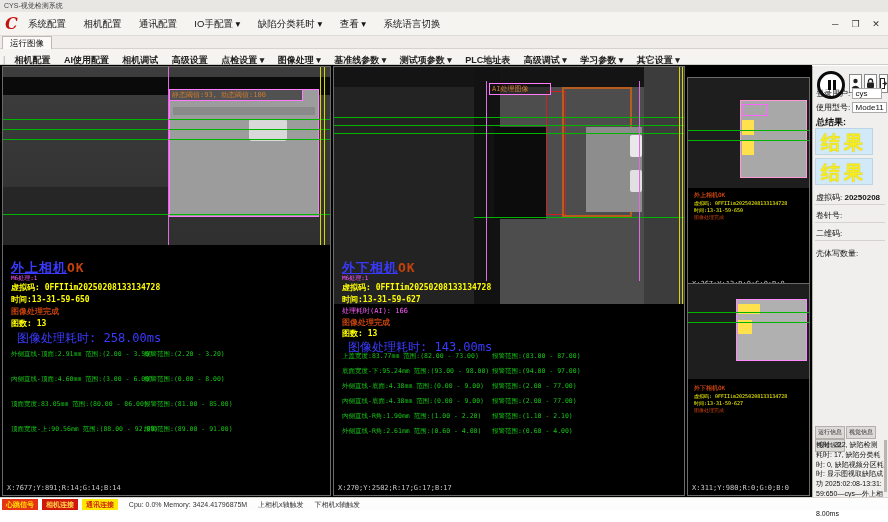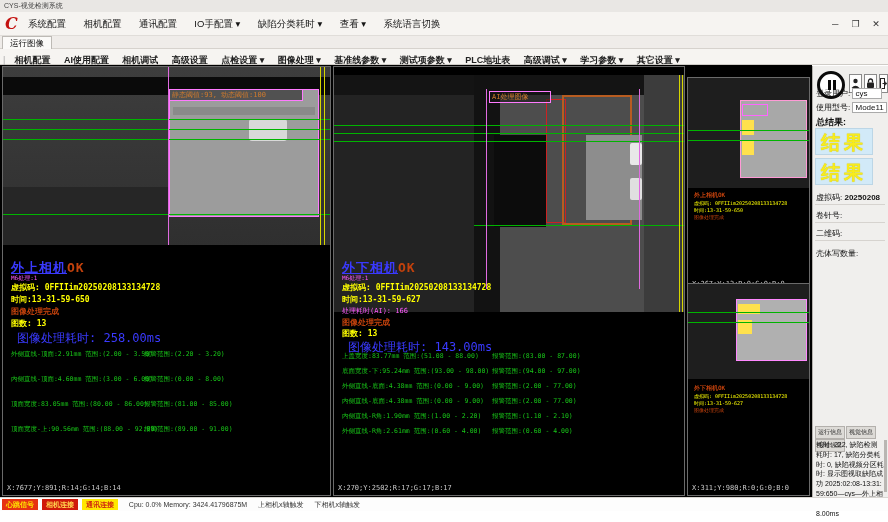--- a/index.html
+++ b/index.html
@@ -133,21 +133,21 @@
       <div class="ovl t-blue" style="left:14px; top:263px; font-size:12px;">图像处理耗时: 258.00ms</div>
       <div class="mrow" style="top:283px;"><span>外侧直线-顶面:2.91mm 范围:(2.00 - 3.50)</span><span class="alarm" style="left:133px;">报警范围:(2.20 - 3.20)</span></div>
       <div class="mrow" style="top:308px;"><span>内侧直线-顶面:4.60mm 范围:(3.00 - 6.00)</span><span class="alarm" style="left:133px;text-align:right;">报警范围:(0.00 - 8.00)</span></div>
       <div class="mrow" style="top:333px;"><span>顶面宽度:83.05mm 范围:(80.00 - 86.00)</span><span class="alarm" style="left:133px;">报警范围:(81.00 - 85.00)</span></div>
       <div class="mrow" style="top:358px;"><span>顶面宽度-上:90.56mm 范围:(88.00 - 92.00)</span><span class="alarm" style="left:133px;">报警范围:(89.00 - 91.00)</span></div>
       <div class="coords" style="top:417px;">X:7677;Y:891;R:14;G:14;B:14</div>
     </div>
 
     <div class="abs panel" style="left:333px; top:1px; width:352px; height:430px;">
 
-      <div class="abs scene" style="left:0; top:8px; width:350px; height:237px; background:#232323;">
+      <div class="abs scene" style="left:0; top:0; width:350px; height:237px; background:#232323;">
         <div class="abs" style="left:0; top:0; width:350px; height:20px; background:#141414;"></div>
         <div class="abs" style="left:140px; top:20px; width:210px; height:217px; background:#4d4d4d;"></div>
         <div class="abs" style="left:140px; top:0; width:26px; height:237px; background:#121212;"></div>
         <div class="abs" style="left:160px; top:60px; width:52px; height:92px; background:#0c0c0c;"></div>
         <div class="abs" style="left:310px; top:0; width:40px; height:237px; background:#3c3c3c;"></div>
         <div class="abs" style="left:212px; top:24px; width:20px; height:124px; border:1px solid #cc2222;"></div>
         <div class="abs" style="left:228px; top:20px; width:70px; height:130px; border:2px solid #b85c20;"></div>
         <div class="abs" style="left:252px; top:60px; width:56px; height:85px; background:#8d8d8d;"></div>
         <div class="abs" style="left:296px; top:68px; width:12px; height:22px; background:#e8e8e8; border-radius:2px;"></div>
         <div class="abs" style="left:296px; top:103px; width:12px; height:22px; background:#e0e0e0; border-radius:2px;"></div>
@@ -163,21 +163,21 @@
       </div>
 
       <div class="ovl cam-title" style="left:8px; top:192px;"><span class="t-blue" style="text-decoration:underline;">外下相机</span><span class="t-green">OK</span></div>
       <div class="ovl t-mag" style="left:8px; top:207px; font-size:6px;">M6处理:1</div>
       <div class="ovl cam-line t-yel" style="left:8px; top:215px;">虚拟码: 0FFIIim20250208133134728</div>
       <div class="ovl cam-line t-yel" style="left:8px; top:227px;">时间:13-31-59-627</div>
       <div class="ovl t-mag" style="left:8px; top:239px; font-size:7px;">处理耗时(AI): 166</div>
       <div class="ovl cam-line t-green" style="left:8px; top:250px;">图像处理完成</div>
       <div class="ovl cam-line t-yel" style="left:8px; top:261px;">图数: 13</div>
       <div class="ovl t-blue" style="left:14px; top:272px; font-size:12px;">图像处理耗时: 143.00ms</div>
-      <div class="mrow" style="top:285px;"><span>上盖宽度:83.77mm 范围:(51.08 - 88.00)</span><span class="alarm" style="left:150px;">报警范围:(83.00 - 87.00)</span></div>
+      <div class="mrow" style="top:285px;"><span>上盖宽度:83.77mm 范围:(82.00 - 73.00)</span><span class="alarm" style="left:150px;">报警范围:(83.00 - 87.00)</span></div>
       <div class="mrow" style="top:300px;"><span>底面宽度-下:95.24mm 范围:(93.00 - 98.00)</span><span class="alarm" style="left:150px;">报警范围:(94.00 - 97.00)</span></div>
       <div class="mrow" style="top:315px;"><span>外侧直线-底面:4.38mm 范围:(0.00 - 9.00)</span><span class="alarm" style="left:150px;">报警范围:(2.00 - 77.00)</span></div>
       <div class="mrow" style="top:330px;"><span>内侧直线-底面:4.38mm 范围:(0.00 - 9.00)</span><span class="alarm" style="left:150px;">报警范围:(2.00 - 77.00)</span></div>
       <div class="mrow" style="top:345px;"><span>内侧直线-R角:1.90mm 范围:(1.00 - 2.20)</span><span class="alarm" style="left:150px;">报警范围:(1.10 - 2.10)</span></div>
       <div class="mrow" style="top:360px;"><span>外侧直线-R角:2.61mm 范围:(0.60 - 4.00)</span><span class="alarm" style="left:150px;">报警范围:(0.60 - 4.00)</span></div>
       <div class="coords" style="top:417px;">X:270;Y:2502;R:17;G:17;B:17</div>
     </div>
 
     <div class="abs panel" style="left:687px; top:12px; width:123px; height:215px;">
       <div class="abs scene" style="left:0; top:0; width:121px; height:110px; background:#1e1e1e;">

